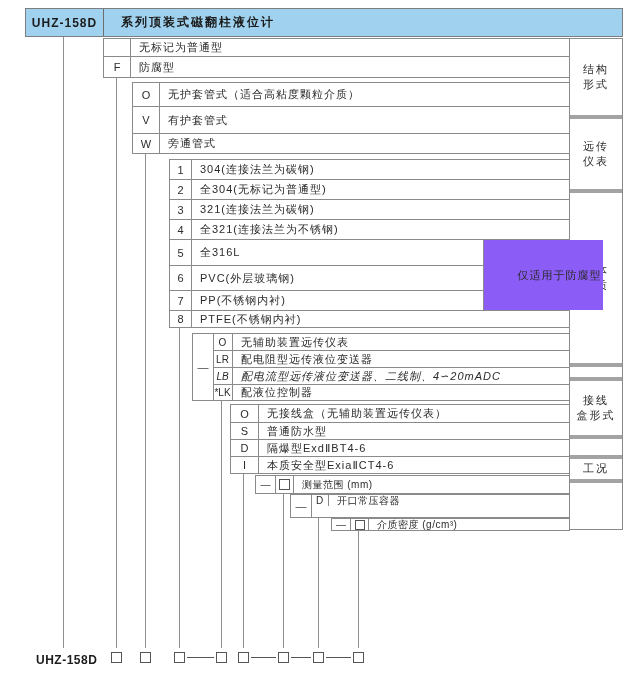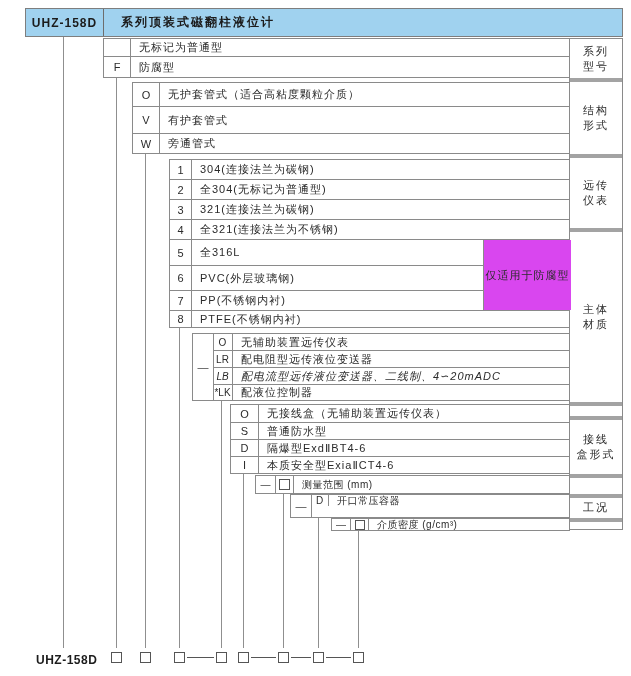--- a/index.html
+++ b/index.html
@@ -22,23 +22,23 @@
   .sm .row{font-size:10px;}
   .sm .desc{letter-spacing:0.5px;}
   
   .dashcell{position:absolute;left:0;top:0;bottom:0;width:20px;border-right:1px solid #8a8a8a;
     display:flex;align-items:center;justify-content:center;font-size:11px;color:#444;}
   .rows-offset{margin-left:20px;}
   .dashtxt{color:#444;}
   
   .sq{display:inline-block;width:9px;height:9px;border:1px solid #555;background:#fff;}
   
-  .note-cell{position:absolute;left:313px;top:80px;width:87px;height:70px;background:#d946ef;
+  .note-cell{position:absolute;left:313px;top:80px;width:87px;height:70px;background:#8b5cf6;
     border-left:1px solid #8a8a8a;display:flex;align-items:center;justify-content:center;
-    font-size:11px;letter-spacing:1px;z-index:3;}
+    font-size:11px;letter-spacing:1px;z-index:3;padding-left:32px;}
   
   .label-col{border:1px solid #8a8a8a;}
   .lcell{display:flex;flex-direction:column;align-items:center;justify-content:center;
     box-sizing:border-box;font-size:11px;letter-spacing:2px;line-height:15px;text-align:center;}
   .lcell + .lcell{border-top:4px solid #a3a3a3;}
   
   .trunk{position:absolute;width:1px;background:#8f8f8f;}
   
   .bottom-model{position:absolute;font-weight:bold;font-size:12px;letter-spacing:0.5px;color:#1c1c1c;}
   .bsq{position:absolute;width:11px;height:11px;border:1px solid #555;box-sizing:border-box;background:#fff;}
@@ -199,24 +199,20 @@
           <span class="dashtxt">—</span>
         </span>
       <span class="code" style="width:18px;">
           <span class="sq" style="width:8px;height:8px;"></span>
         </span>
       <span class="desc">介质密度 (g/cm³)</span>
     </div>
   </div>
 
   <div class="abs label-col" style="left:569px;top:38px;width:54px;height:492px;">
-    <div class="lcell" style="height:39px;">
-      <span>系列</span>
-        <span>型号</span>
-    </div>
     <div class="lcell" style="height:76px;">
       <span>结构</span>
         <span>形式</span>
     </div>
     <div class="lcell" style="height:74px;">
       <span>远传</span>
         <span>仪表</span>
     </div>
     <div class="lcell" style="height:174px;">
       <span>主体</span>

